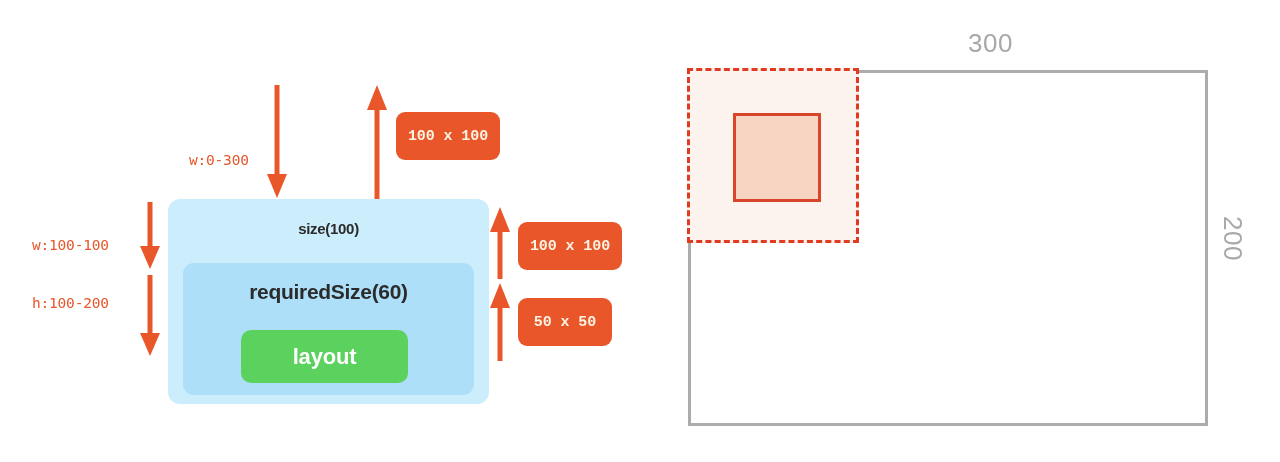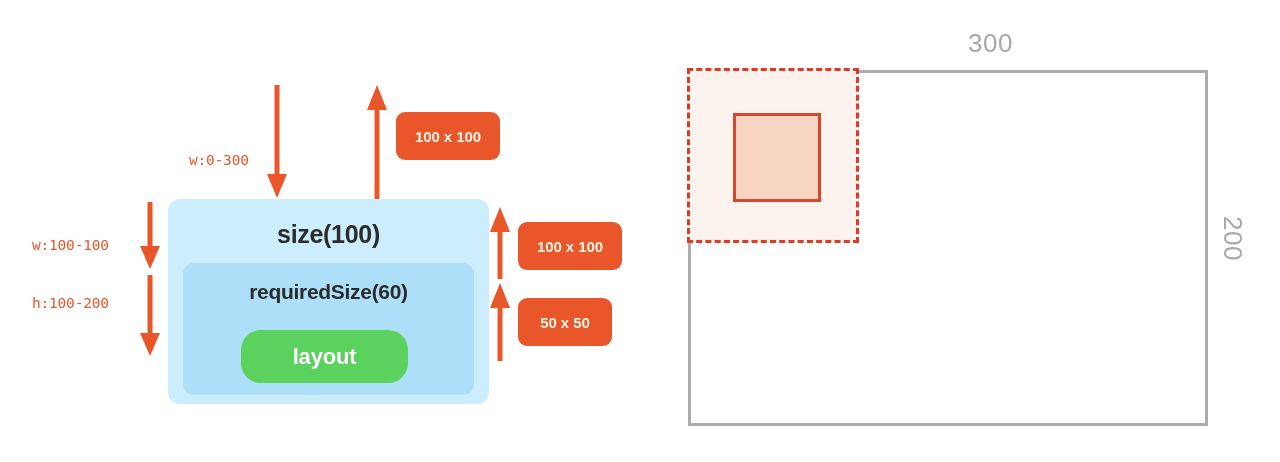--- a/index.html
+++ b/index.html
@@ -48,47 +48,47 @@
     position: absolute;
     background: #ADDFF8;
     border-radius: 11px;
   }
   .box-title {
     position: absolute;
     width: 100%;
     text-align: center;
     font-family: "Liberation Sans", sans-serif;
     font-weight: 700;
-    font-size: 25px;
+    font-size: 15px;
     color: #2B2B2B;
     letter-spacing: -0.3px;
   }
   .layout-button {
     position: absolute;
     background: #5BD25D;
-    border-radius: 20px;
+    border-radius: 10px;
     display: flex;
     align-items: center;
     justify-content: center;
     font-family: "Liberation Sans", sans-serif;
     font-weight: 700;
     font-size: 22px;
     color: #FFFFFF;
     letter-spacing: -0.2px;
   }
 
   
   .badge {
     position: absolute;
     background: #E8562A;
     border-radius: 9px;
     display: flex;
     align-items: center;
     justify-content: center;
-    font-family: Liberation Sans, sans-serif;
+    font-family: Liberation Mono, monospace;
     font-weight: 700;
     font-size: 15px;
     color: #FDF3E3;
     letter-spacing: -0.1px;
     white-space: nowrap;
   }
   .badge.small { font-size: 15px; }
 
   
   .viewport-rect {

